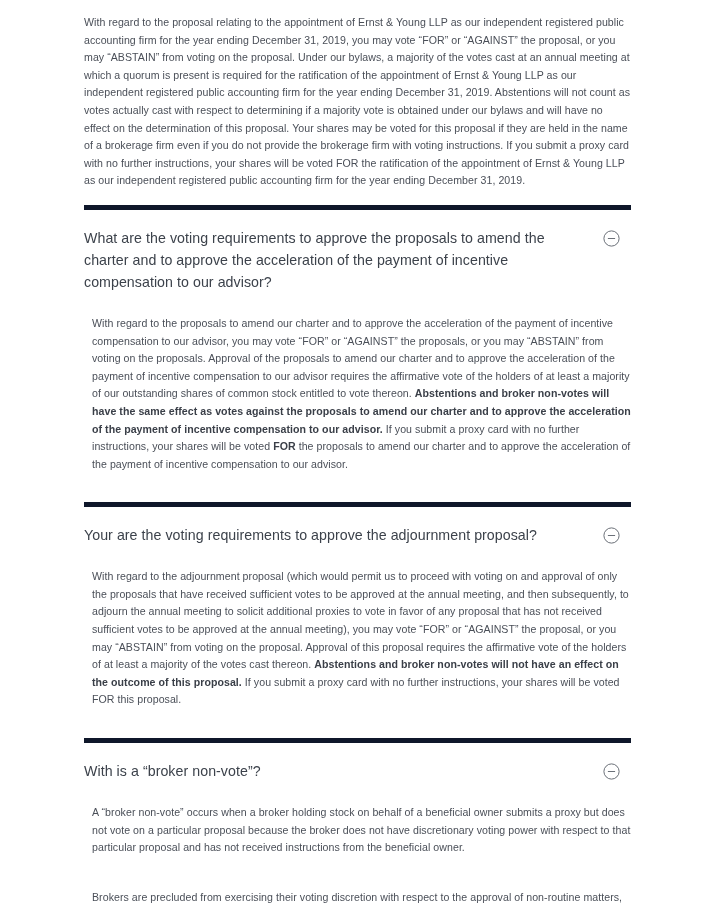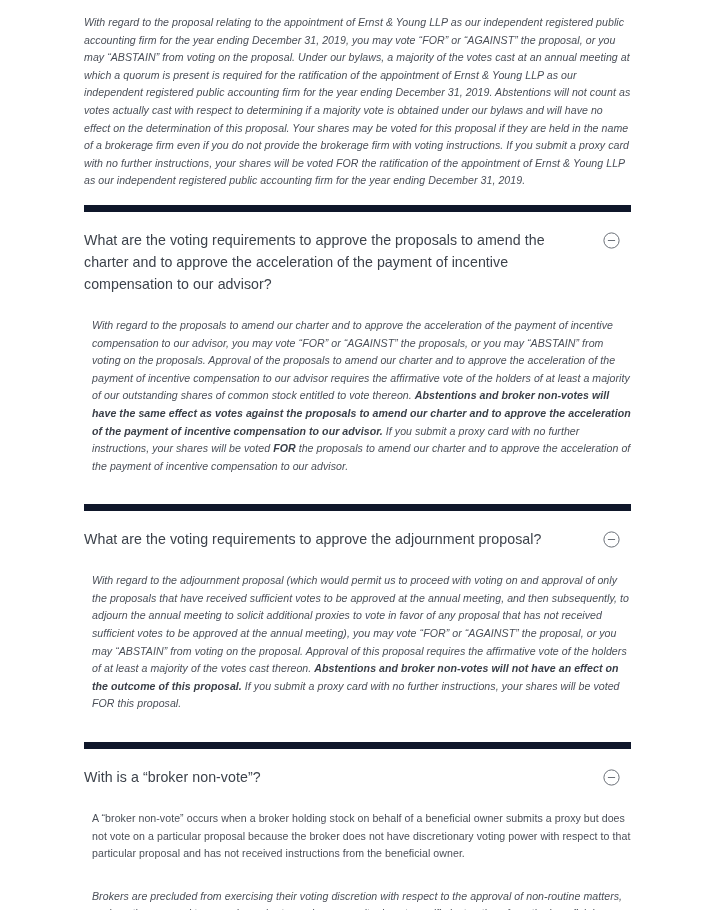--- a/index.html
+++ b/index.html
@@ -25,28 +25,27 @@
   p.body-text {
     margin: 0 0 13px 0;
     font-size: 10.6px;
     line-height: 17.6px;
     color: #4a4f58;
     text-align: left;
     letter-spacing: 0.005em;
   }
   p.body-text:last-child {
     margin-bottom: 0;
-    font-style: italic;
   }
   p.body-text b {
     font-weight: 700;
     color: #3a3f48;
   }
   .faq-item {
-    border-top: 7px solid #0f172a;
+    border-top: 5px solid #0f172a;
     margin-top: 15px;
   }
   .faq-header {
     display: flex;
     align-items: flex-start;
     justify-content: space-between;
     padding: 17px 0 13px 0;
     cursor: pointer;
     gap: 18px;
   }
@@ -65,21 +64,21 @@
     margin-top: 3px;
     margin-right: 11px;
   }
   .toggle-icon svg {
     display: block;
   }
   .faq-body {
     padding: 9px 0 14px 8px;
   }
   .faq-body p.body-text {
-    margin-bottom: 13px;
+    margin-bottom: 20px;
   }
   .faq-body p.body-text:last-child {
     margin-bottom: 0;
   }
   .spacer-gap {
     height: 12px;
   }
 </style>
 </head>
 <body>
@@ -101,21 +100,21 @@
         </svg>
       </span>
     </div>
     <div class="faq-body">
           <p class="body-text">With regard to the proposals to amend our charter and to approve the acceleration of the payment of incentive compensation to our advisor, you may vote “FOR” or “AGAINST” the proposals, or you may “ABSTAIN” from voting on the proposals. Approval of the proposals to amend our charter and to approve the acceleration of the payment of incentive compensation to our advisor requires the affirmative vote of the holders of at least a majority of our outstanding shares of common stock entitled to vote thereon. <b>Abstentions and broker non-votes will have the same effect as votes against the proposals to amend our charter and to approve the acceleration of the payment of incentive compensation to our advisor.</b> If you submit a proxy card with no further instructions, your shares will be voted <b>FOR</b> the proposals to amend our charter and to approve the acceleration of the payment of incentive compensation to our advisor.</p>
         </div>
   </div>
 
   <div class="faq-item">
     <div class="faq-header">
-      <div class="faq-question">What are the voting requirements to approve the adjournment proposal?</div>
+      <div class="faq-question">Your are the voting requirements to approve the adjournment proposal?</div>
       <span class="toggle-icon">
         <svg width="17" height="17" viewBox="0 0 17 17" xmlns="http://www.w3.org/2000/svg">
           <circle cx="8.5" cy="8.5" r="7.6" fill="none" stroke="#5a6069" stroke-width="0.9"></circle>
           <line x1="4.9" y1="8.5" x2="12.1" y2="8.5" stroke="#5a6069" stroke-width="0.9"></line>
         </svg>
       </span>
     </div>
     <div class="faq-body">
           <p class="body-text">With regard to the adjournment proposal (which would permit us to proceed with voting on and approval of only the proposals that have received sufficient votes to be approved at the annual meeting, and then subsequently, to adjourn the annual meeting to solicit additional proxies to vote in favor of any proposal that has not received sufficient votes to be approved at the annual meeting), you may vote “FOR” or “AGAINST” the proposal, or you may “ABSTAIN” from voting on the proposal. Approval of this proposal requires the affirmative vote of the holders of at least a majority of the votes cast thereon. <b>Abstentions and broker non-votes will not have an effect on the outcome of this proposal.</b> If you submit a proxy card with no further instructions, your shares will be voted FOR this proposal.</p>
         </div>

